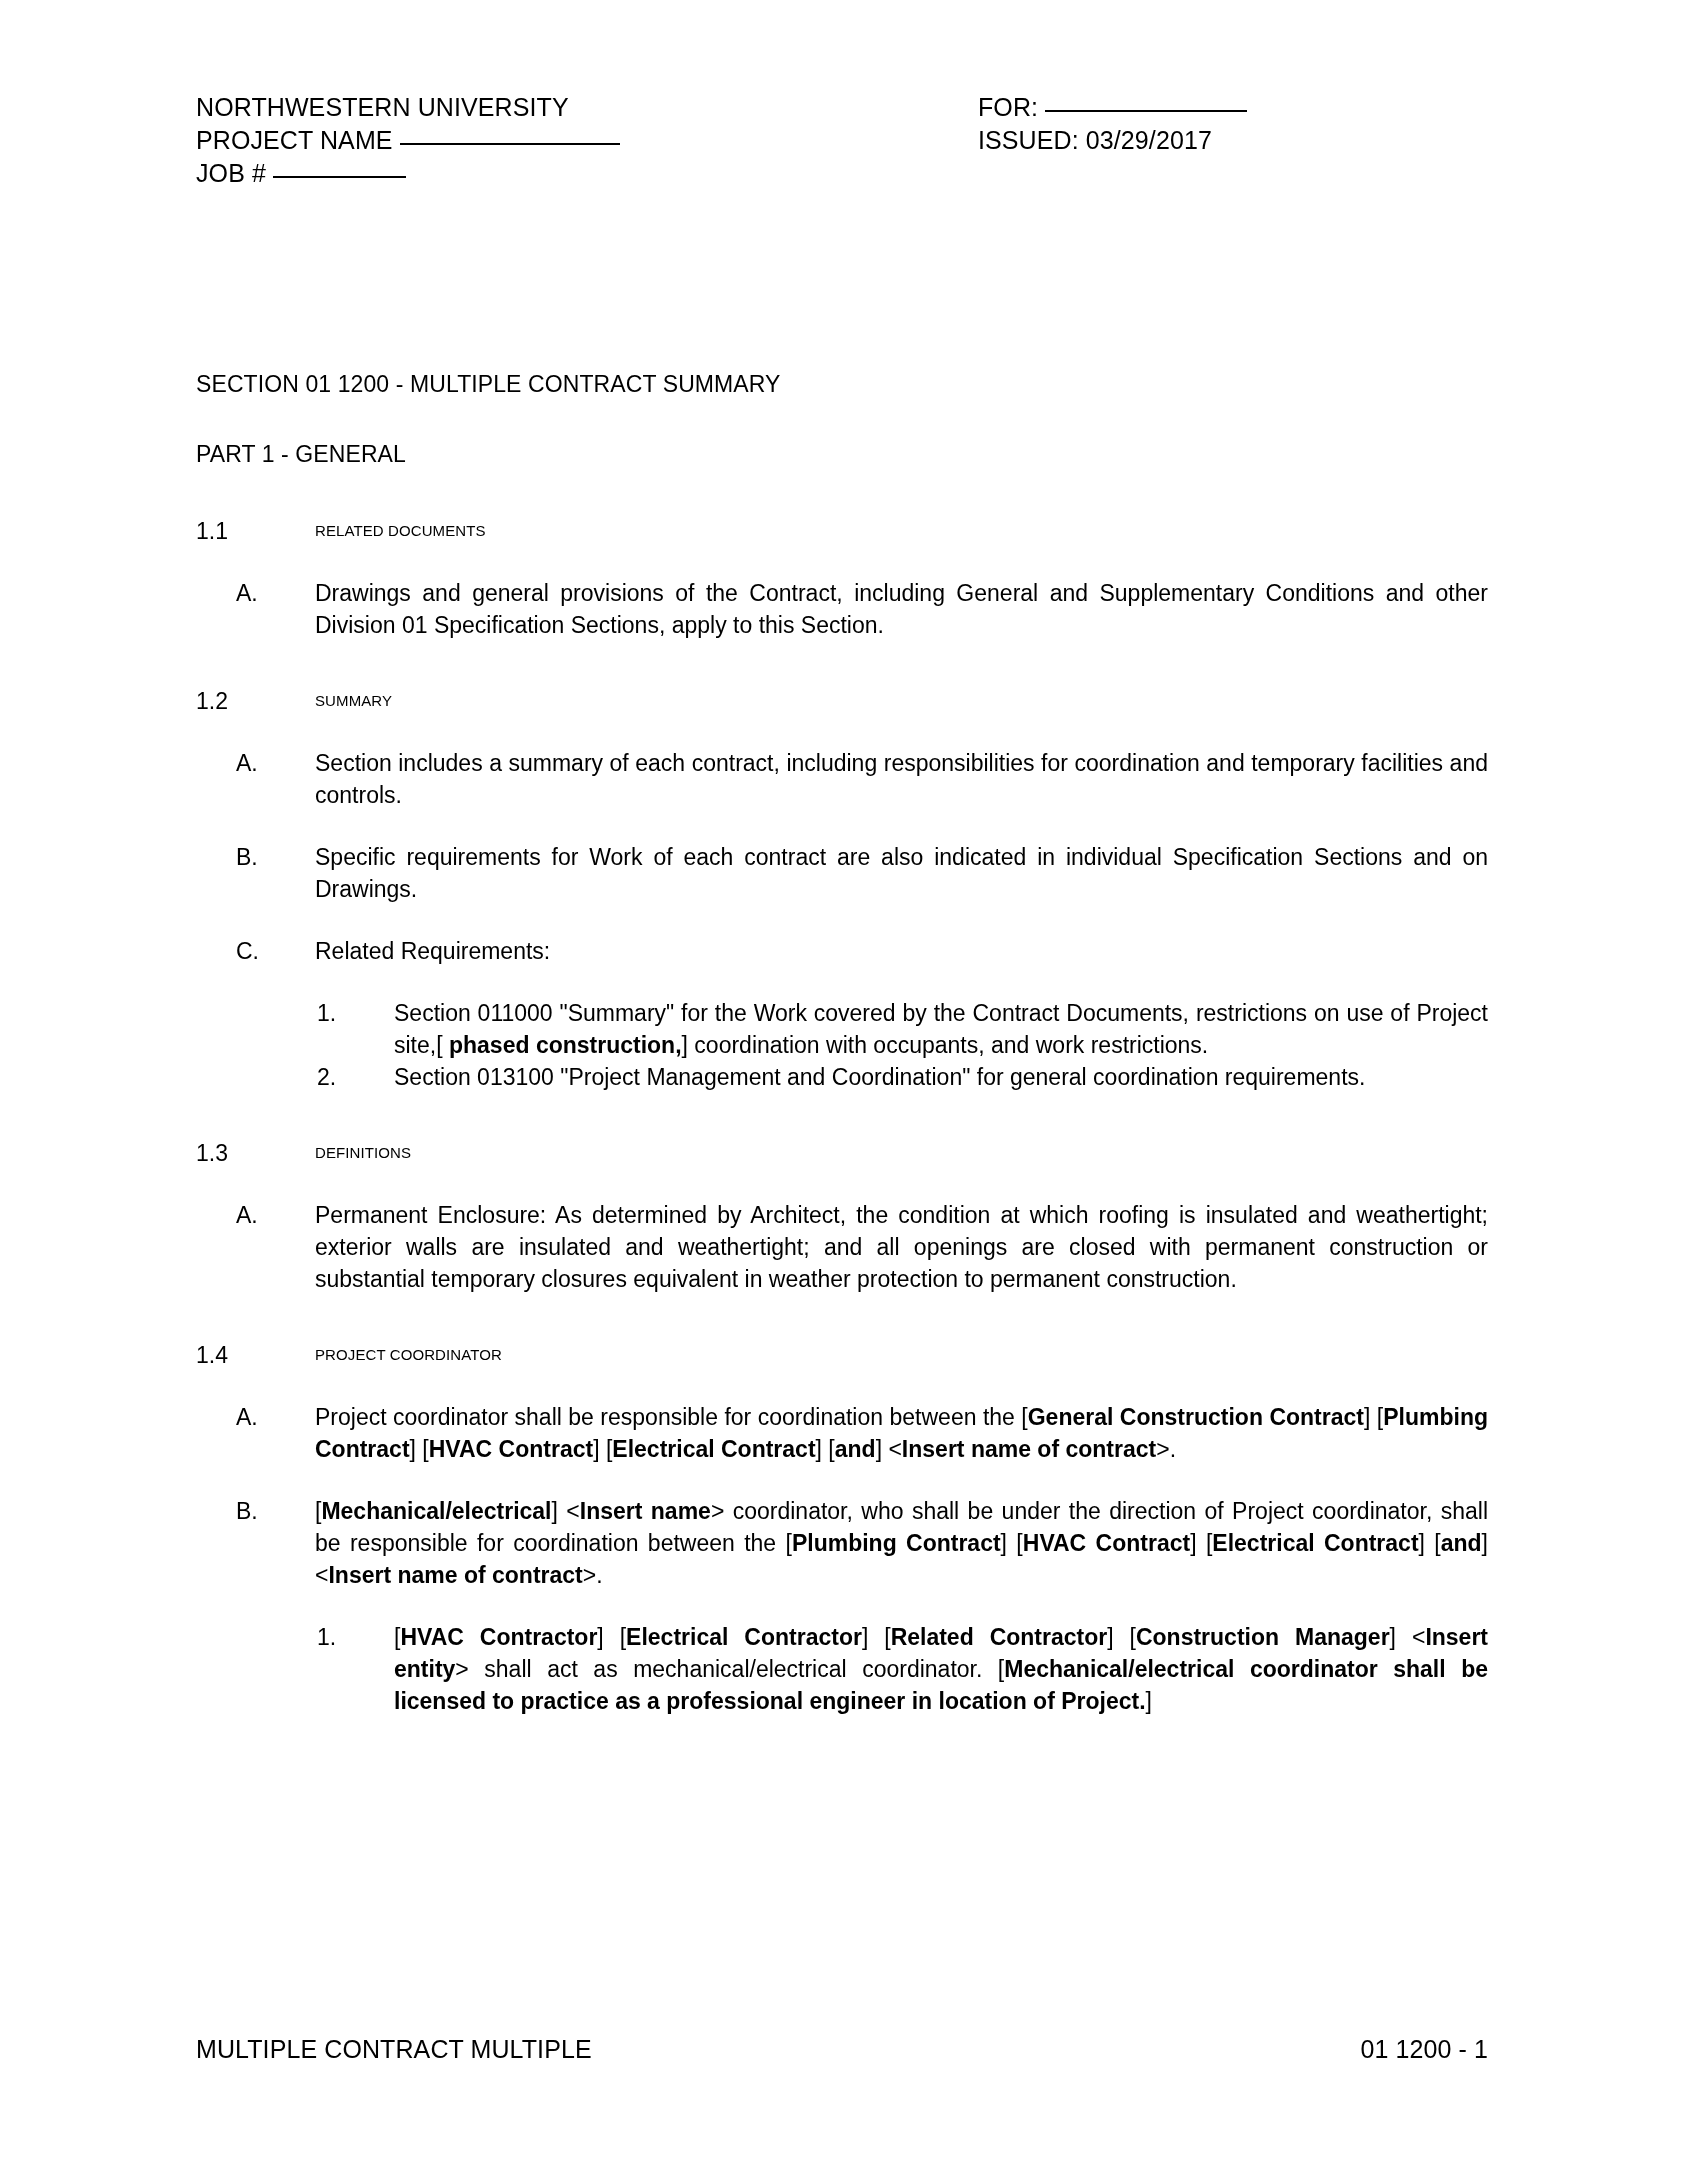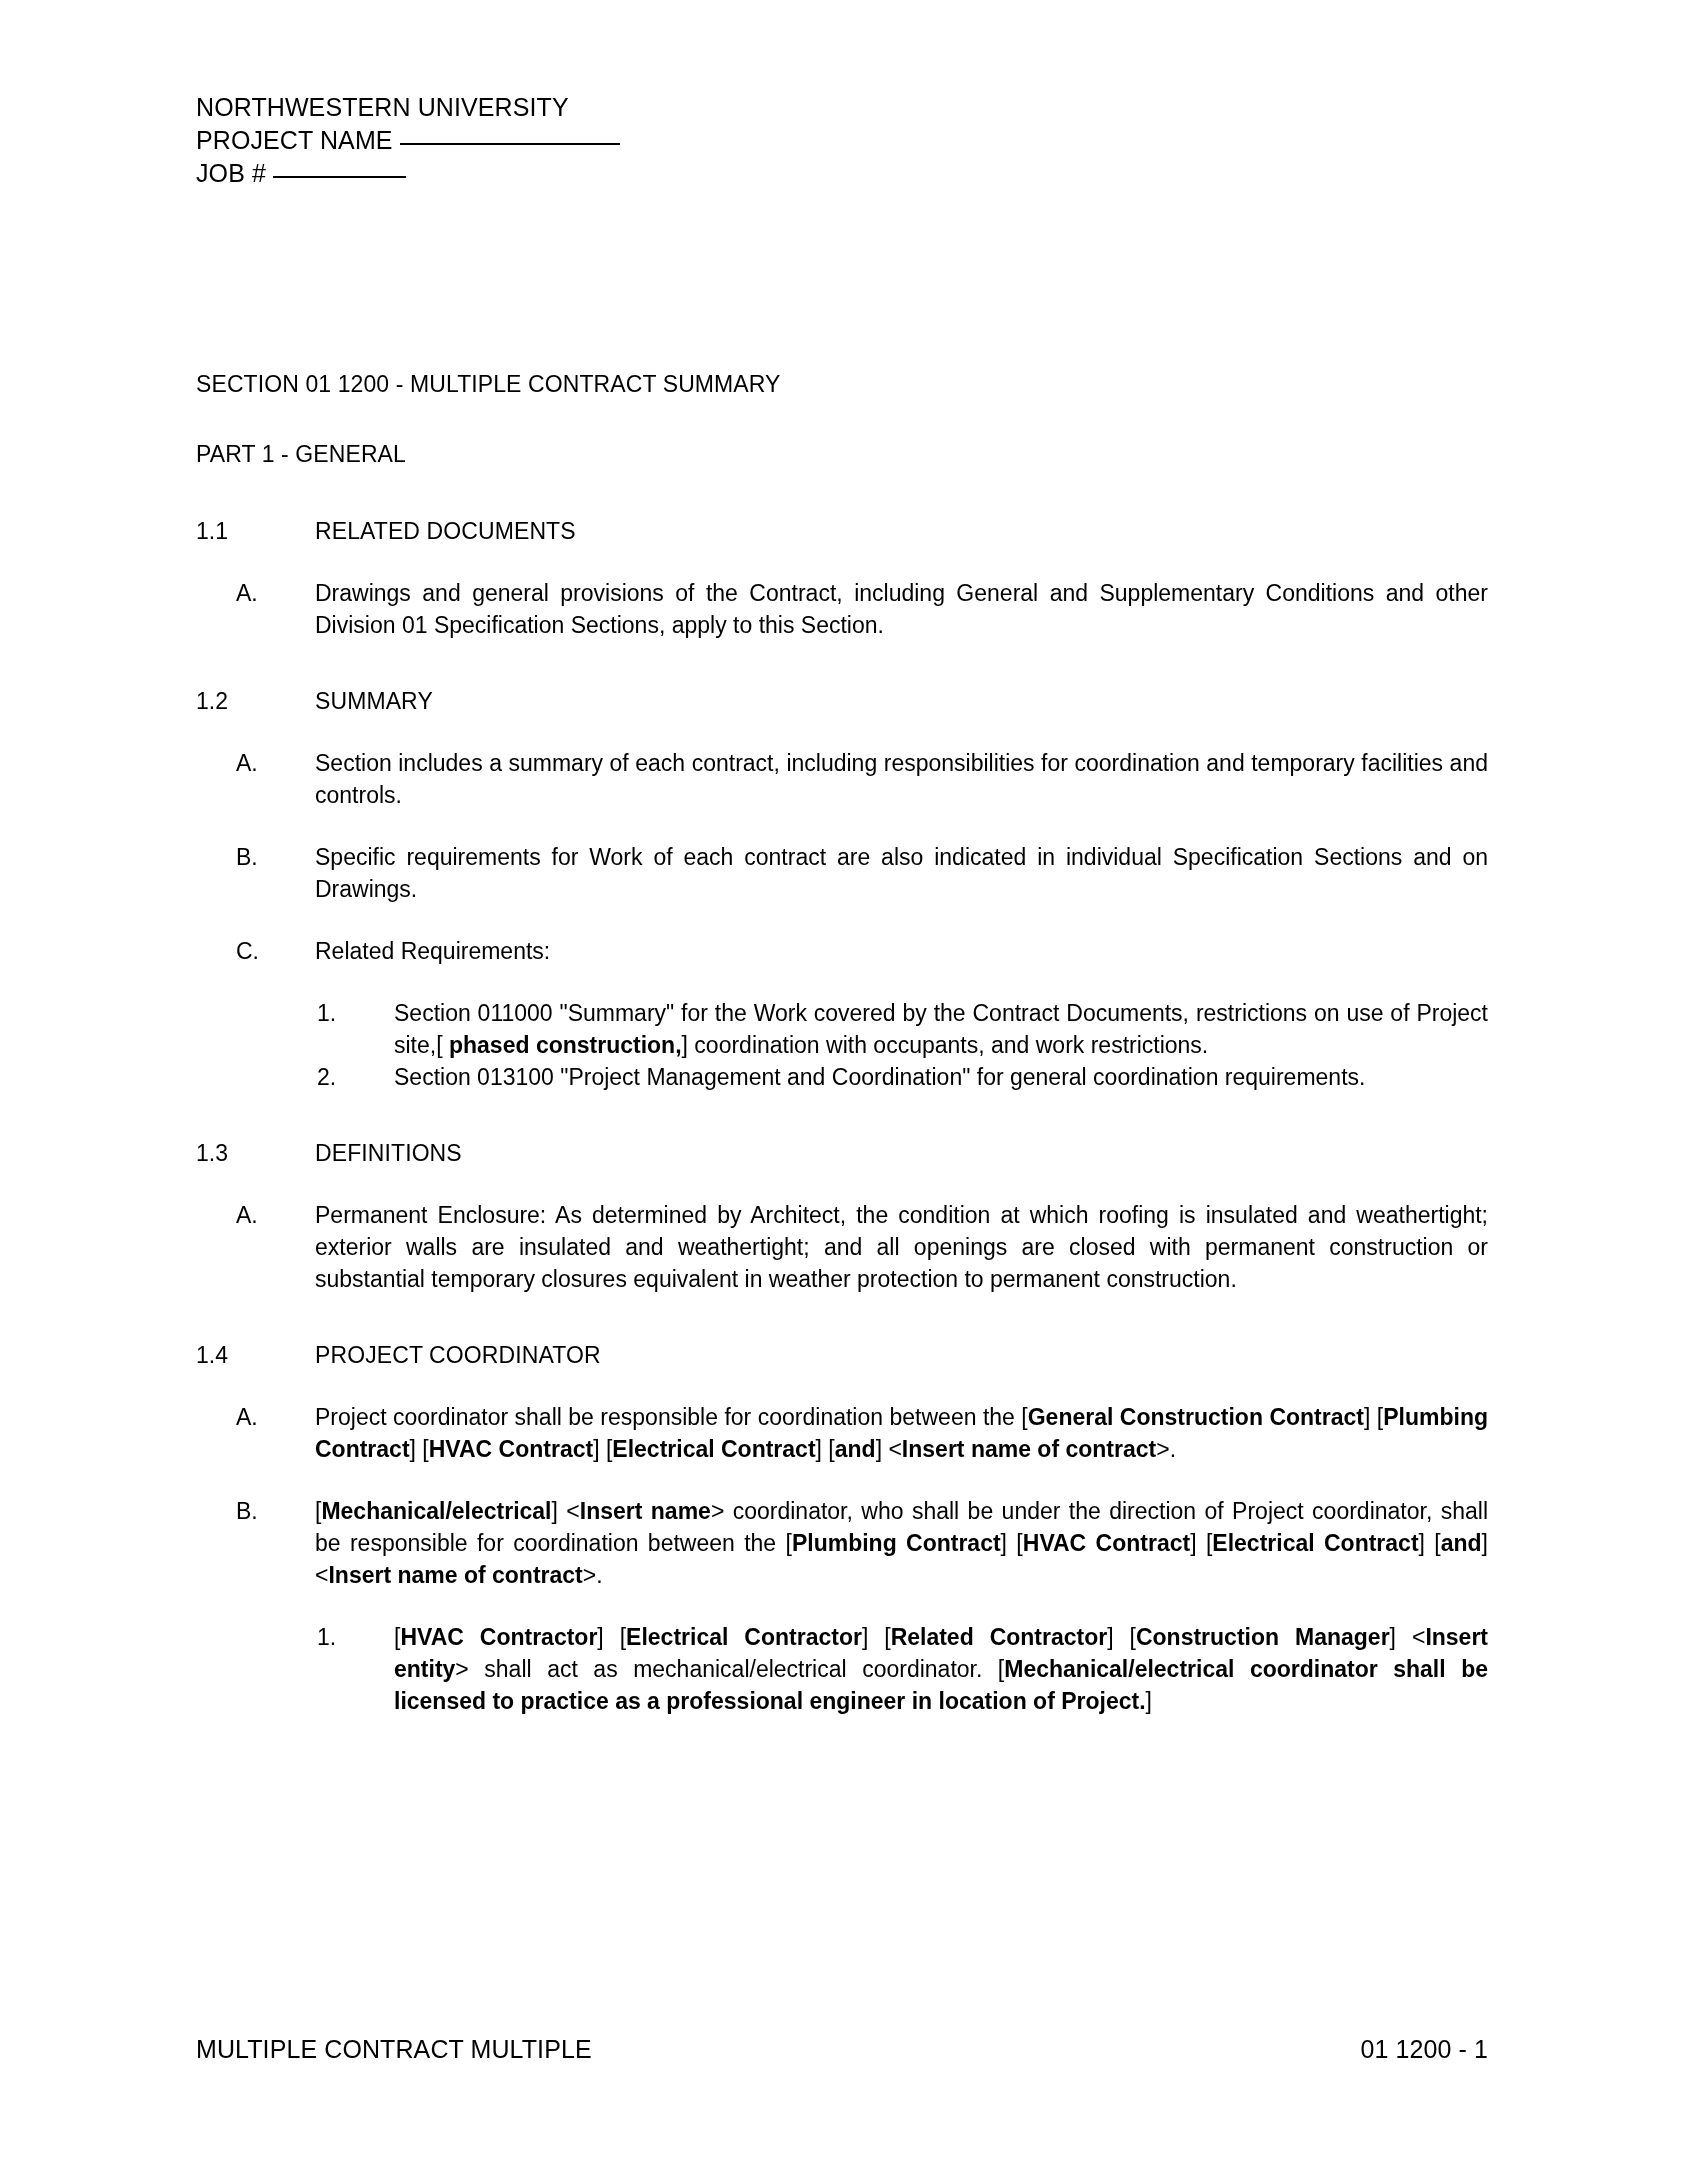--- a/index.html
+++ b/index.html
@@ -86,21 +86,21 @@
     padding: 0;
   }
   .article .num {
     width: 119px;
     margin-left: 196px;
     flex: 0 0 119px;
     font-size: 23px;
     line-height: 32px;
   }
   .article .ttl {
-    font-size: 23px;
+    font-size: 15px;
     line-height: 32px;
     letter-spacing: 0.1px;
   }
 
   
   .para-a {
     display: flex;
     margin-top: 30px;
   }
   .para-a .lbl {
@@ -162,20 +162,24 @@
 <body>
 
 <div class="page">
 
   <div class="doc-header">
     <div class="hdr-left">
       <div class="hdr-line">NORTHWESTERN UNIVERSITY</div>
       <div class="hdr-line"><span>PROJECT NAME</span> <span class="blank-rule rule-proj"></span></div>
       <div class="hdr-line"><span>JOB #</span> <span class="blank-rule rule-job"></span></div>
     </div>
+    <div class="hdr-right">
+      <div class="hdr-line"><span>FOR:</span> <span class="blank-rule rule-for"></span></div>
+      <div class="hdr-line"><span>ISSUED:</span> <span>03/29/2017</span></div>
+    </div>
   </div>
 
   <div class="section-title">SECTION 01 1200 - MULTIPLE CONTRACT SUMMARY</div>
 
   <div class="part-title">PART 1 - GENERAL</div>
 
   <div class="content" id="content-root">
       <div class="article">
         <div class="num">1.1</div>
         <div class="ttl">RELATED DOCUMENTS</div>

